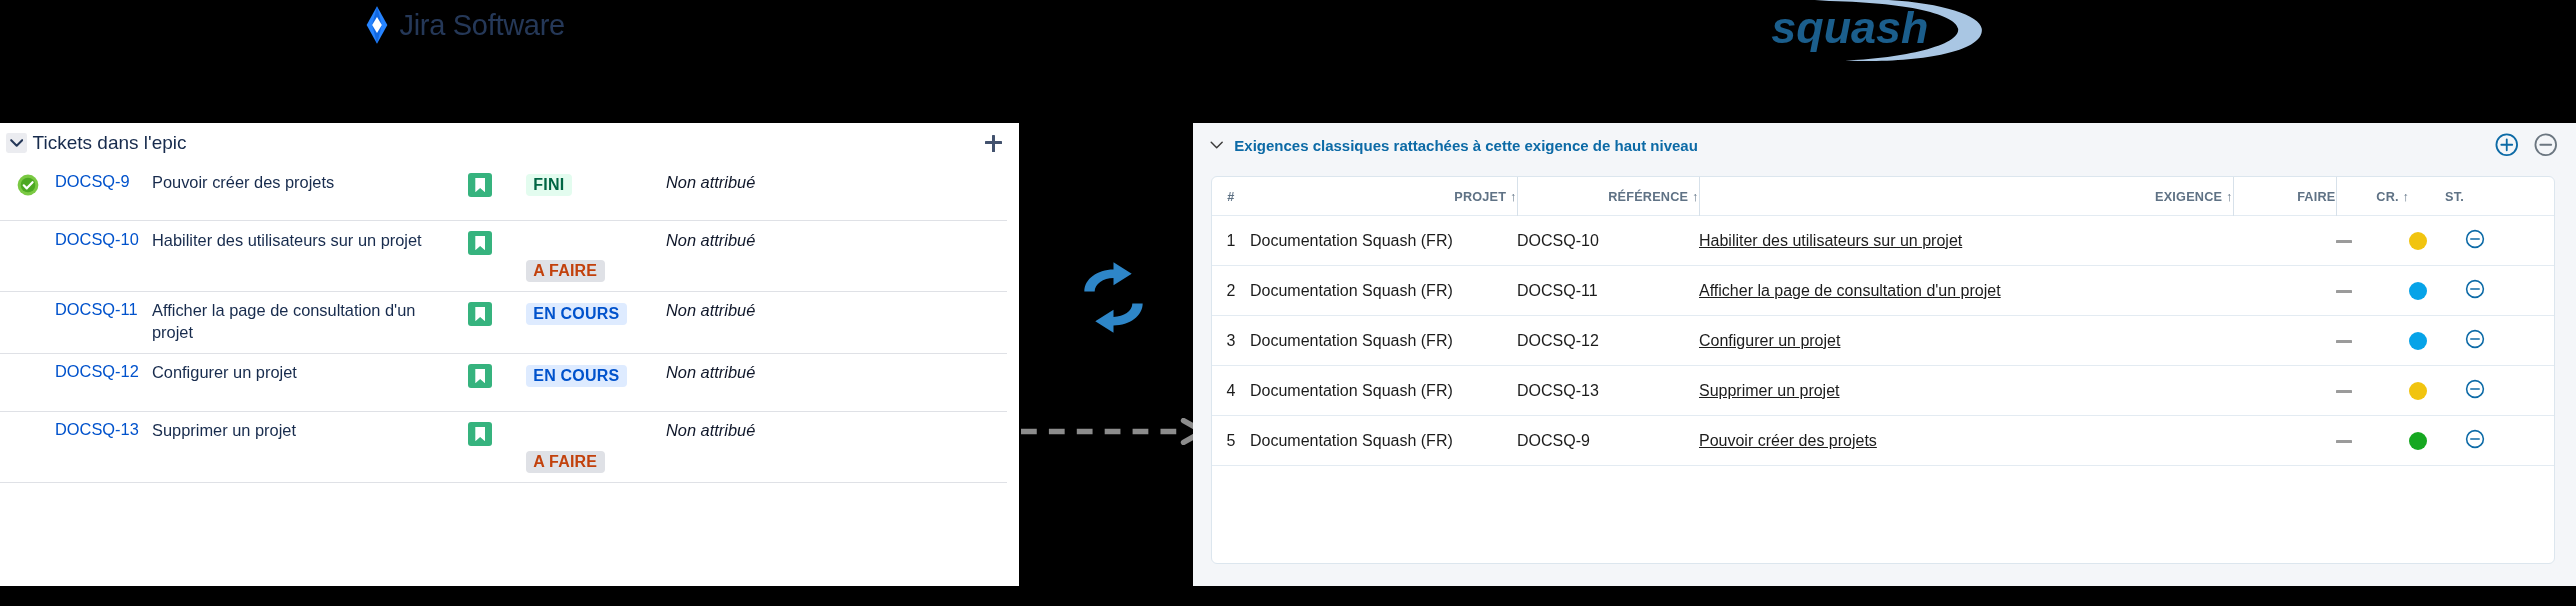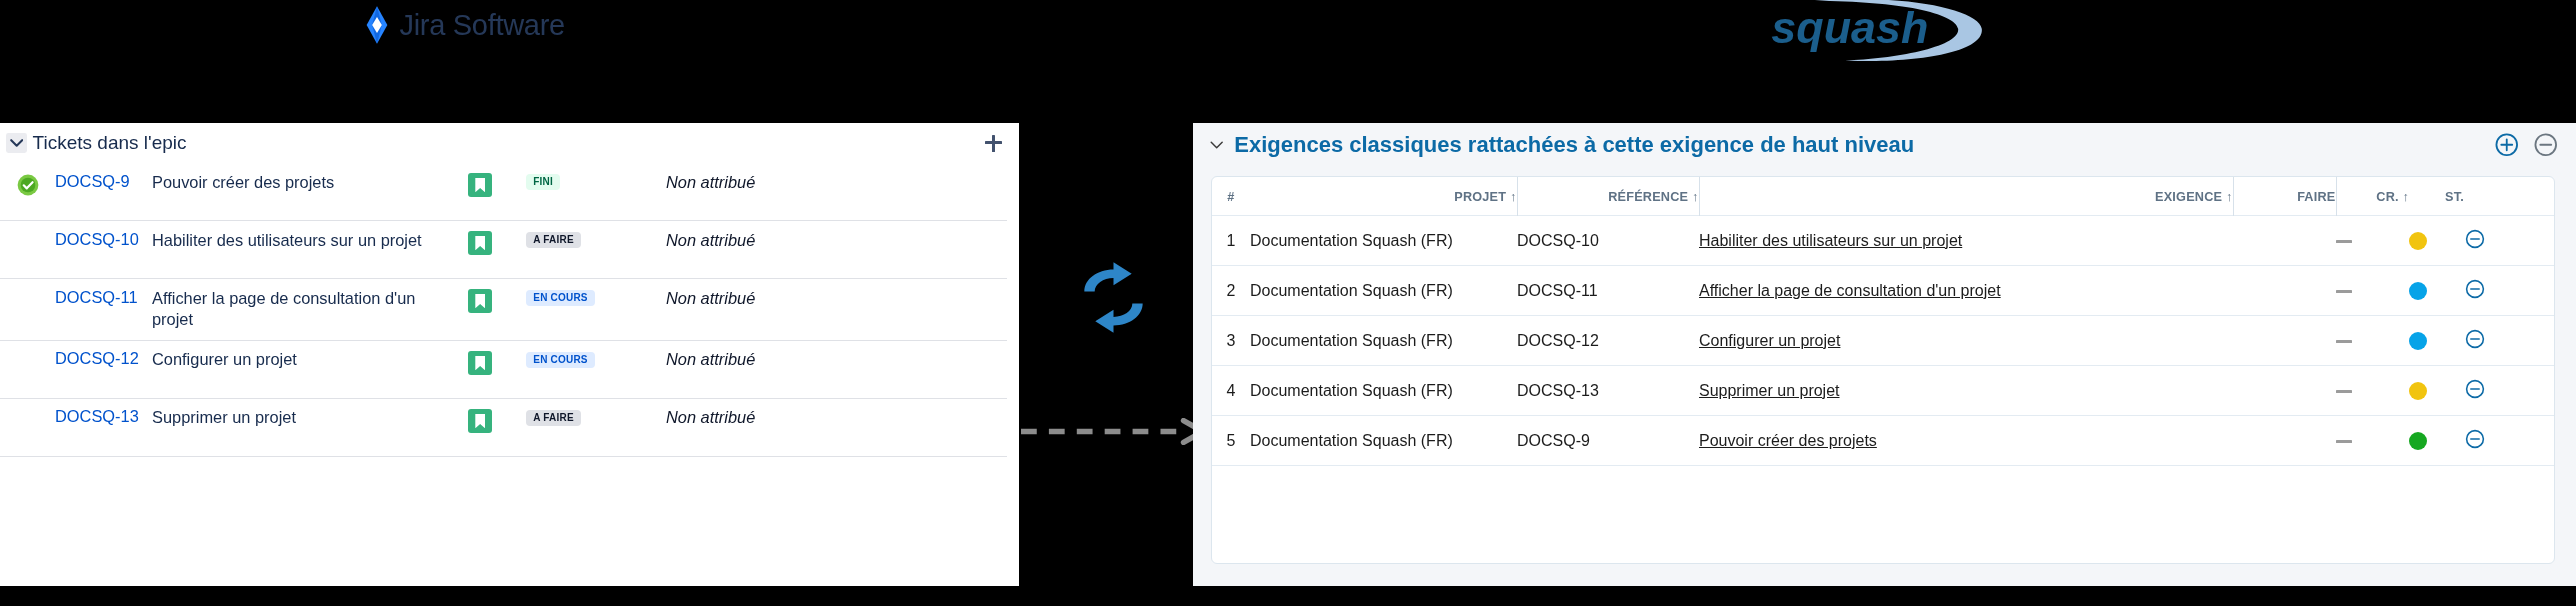--- a/index.html
+++ b/index.html
@@ -73,24 +73,24 @@
     position: relative;
   }
   .bookmark-ico:after {
     content:""; position:absolute; left: 7.3px; top: 4.9px;
     width: 9.7px; height: 14.6px; background: #fff;
     clip-path: polygon(0 0, 100% 0, 100% 100%, 50% 72%, 0 100%);
   }
   .cell-status { flex: 0 0 140px; width: 140px; padding-top: 2.4px; }
   .badge {
     display:inline-block; padding: 3px 7.3px 3.6px; border-radius: 4px;
-    font-size: 10px; font-weight: 700; letter-spacing: 0.2px; line-height: 1;
+    font-size: 16px; font-weight: 700; letter-spacing: 0.2px; line-height: 1;
   }
   .badge.green  { background:#E3FCEF; color:#006644; }
-  .badge.grey   { background:#DFE1E6; color:#0f172a; }
+  .badge.grey   { background:#DFE1E6; color:#c2410c;margin-top:28px; }
   .badge.blue   { background:#DEEBFF; color:#0052CC; }
   .cell-assignee {
     flex: 1 1 auto; color:#0f172a; font-size: 16.4px; font-style: italic; line-height:1.34;
     max-width: 121px;
   }
 
   
   .sync-wrap { position: absolute; left: 1074px; top: 261px; }
   .dashed-arrow { position: absolute; left: 1021px; top: 418px; width: 188px; height: 27px; }
 
@@ -98,21 +98,21 @@
   .sq-panel {
     position: absolute; left: 1193px; top: 123px;
     width: 1383px; height: 463px;
     background: #F4F6F9;
   }
   .sq-head {
     display:flex; align-items:center; height: 44px; padding: 0 18px 0 13.4px;
   }
   .sq-chev { width: 20.6px; height: 20.6px; display:flex; align-items:center; justify-content:center; flex:0 0 auto; }
   .sq-title {
-    font-size: 22px; color:#0C6AA6; font-weight: 600; margin-left: 7.3px; white-space: nowrap;
+    font-size: 15px; color:#0C6AA6; font-weight: 600; margin-left: 7.3px; white-space: nowrap;
   }
   .sq-actions { margin-left: auto; display:flex; align-items:center; gap: 13.4px; }
 
   .sq-card {
     position: absolute; left: 18px; top: 53px; right: 20.6px; bottom: 22px;
     background:#ffffff; border: 0.6px solid #DCE6EE; border-radius: 6px;
   }
   table.sq-table { width: 100%; border-collapse: collapse; table-layout: fixed; }
   table.sq-table th {
     font-size: 12.7px; color:#5F7285; font-weight: 700; letter-spacing: 0.2px;

